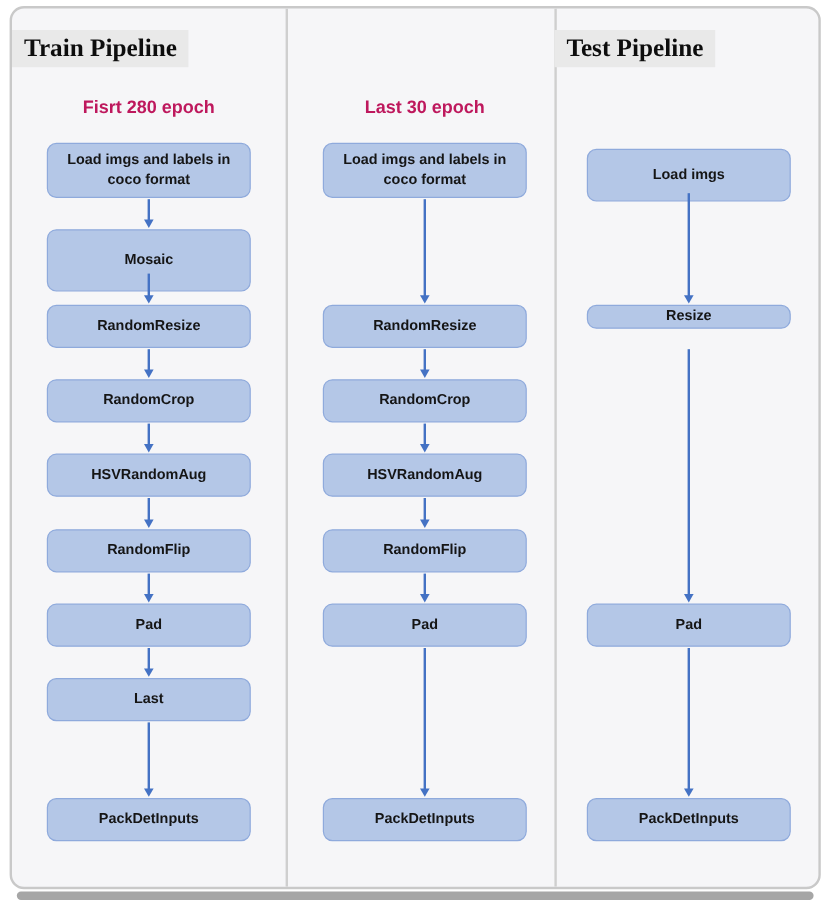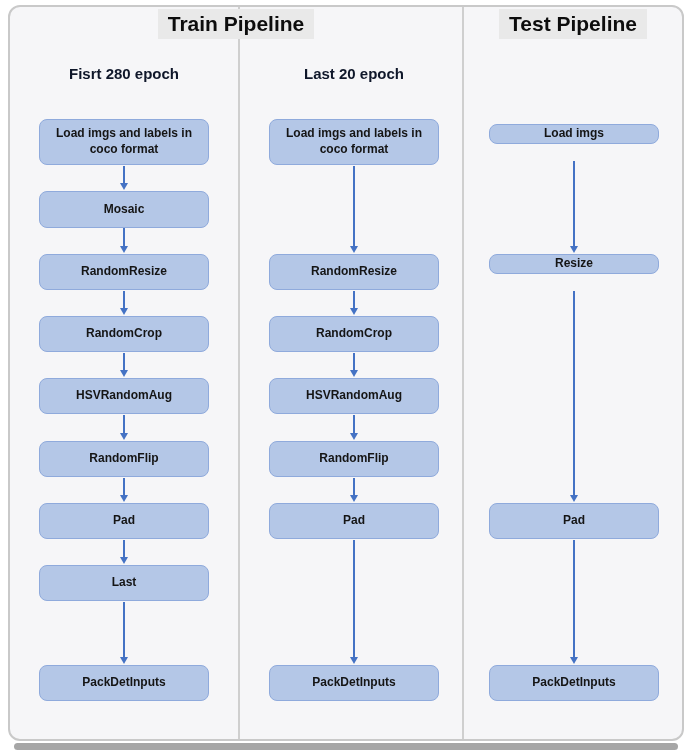--- a/index.html
+++ b/index.html
@@ -12,33 +12,33 @@
     border-radius: 12px;
     box-sizing: border-box;
     overflow: hidden;
   }
 
   .divider {
     position: absolute; top: 0; bottom: 0; width: 2px;
     background: #cfcfcf;
   }
 
-  .title-wrap { position: absolute; top: 2px; text-align: center; }
+  .title-wrap { position: absolute; top: 18px; text-align: left; font-family: Liberation Serif, serif; }
   .title-text {
     display: inline-block;
     font-size: 21px; font-weight: bold; color: #0d0d0d;
     background: #e9e9e9;
     padding: 3px 10px;
   }
 
   .subtitle {
-    position: absolute; top: 58px; width: 170px;
+    position: absolute; top: 74px; width: 170px;
     text-align: center;
     font-size: 15px; font-weight: bold;
-    color: #0f172a;
+    color: #be185d;
   }
 
   .step-box {
     position: absolute; width: 170px;
     background: #b4c7e7;
     border: 1px solid #8faadc;
     border-radius: 8px;
     box-sizing: border-box;
     display: flex; align-items: center; justify-content: center;
     text-align: center;
@@ -72,27 +72,27 @@
   <div class="divider" style="left: 452px;"></div>
 
   <div class="title-wrap" style="left: 0px; width: 452px;">
     <span class="title-text">Train Pipeline</span>
   </div>
   <div class="title-wrap" style="left: 452px; width: 222px;">
     <span class="title-text">Test Pipeline</span>
   </div>
 
   <div class="subtitle" style="left: 29px;">Fisrt 280 epoch</div>
-  <div class="subtitle" style="left: 259px;">Last 20 epoch</div>
+  <div class="subtitle" style="left: 259px;">Last 30 epoch</div>
 
   <div id="columns-layer">
       <div class="step-box" style="left: 29px; top: 112px; height: 46px;">Load imgs and labels in coco format</div>
       <div class="arrow-line" style="left: 113.2px; top: 159px; height: 18px;"></div>
       <div class="arrow-head" style="left: 109.5px; top: 176px;"></div>
-      <div class="step-box" style="left: 29px; top: 184px; height: 37px;">Mosaic</div>
+      <div class="step-box" style="left: 29px; top: 184px; height: 52px;">Mosaic</div>
       <div class="arrow-line" style="left: 113.2px; top: 221px; height: 19px;"></div>
       <div class="arrow-head" style="left: 109.5px; top: 239px;"></div>
       <div class="step-box" style="left: 29px; top: 247px; height: 36px;">RandomResize</div>
       <div class="arrow-line" style="left: 113.2px; top: 284px; height: 18px;"></div>
       <div class="arrow-head" style="left: 109.5px; top: 301px;"></div>
       <div class="step-box" style="left: 29px; top: 309px; height: 36px;">RandomCrop</div>
       <div class="arrow-line" style="left: 113.2px; top: 346px; height: 18px;"></div>
       <div class="arrow-head" style="left: 109.5px; top: 363px;"></div>
       <div class="step-box" style="left: 29px; top: 371px; height: 36px;">HSVRandomAug</div>
       <div class="arrow-line" style="left: 113.2px; top: 408px; height: 19px;"></div>
@@ -119,21 +119,21 @@
       <div class="step-box" style="left: 259px; top: 371px; height: 36px;">HSVRandomAug</div>
       <div class="arrow-line" style="left: 343.2px; top: 408px; height: 19px;"></div>
       <div class="arrow-head" style="left: 339.5px; top: 426px;"></div>
       <div class="step-box" style="left: 259px; top: 434px; height: 36px;">RandomFlip</div>
       <div class="arrow-line" style="left: 343.2px; top: 471px; height: 18px;"></div>
       <div class="arrow-head" style="left: 339.5px; top: 488px;"></div>
       <div class="step-box" style="left: 259px; top: 496px; height: 36px;">Pad</div>
       <div class="arrow-line" style="left: 343.2px; top: 533px; height: 118px;"></div>
       <div class="arrow-head" style="left: 339.5px; top: 650px;"></div>
       <div class="step-box" style="left: 259px; top: 658px; height: 36px;">PackDetInputs</div>
-      <div class="step-box" style="left: 479px; top: 117px; height: 20px;">Load imgs</div>
+      <div class="step-box" style="left: 479px; top: 117px; height: 44px;">Load imgs</div>
       <div class="arrow-line" style="left: 563.2px; top: 154px; height: 86px;"></div>
       <div class="arrow-head" style="left: 559.5px; top: 239px;"></div>
       <div class="step-box" style="left: 479px; top: 247px; height: 20px;">Resize</div>
       <div class="arrow-line" style="left: 563.2px; top: 284px; height: 205px;"></div>
       <div class="arrow-head" style="left: 559.5px; top: 488px;"></div>
       <div class="step-box" style="left: 479px; top: 496px; height: 36px;">Pad</div>
       <div class="arrow-line" style="left: 563.2px; top: 533px; height: 118px;"></div>
       <div class="arrow-head" style="left: 559.5px; top: 650px;"></div>
       <div class="step-box" style="left: 479px; top: 658px; height: 36px;">PackDetInputs</div>
     </div>

